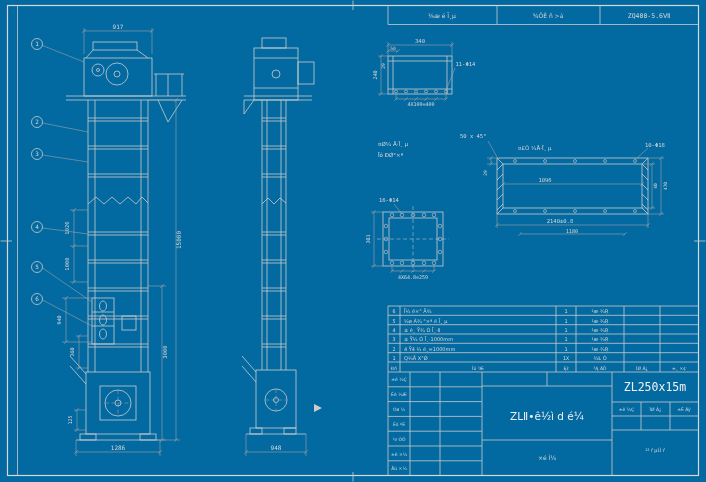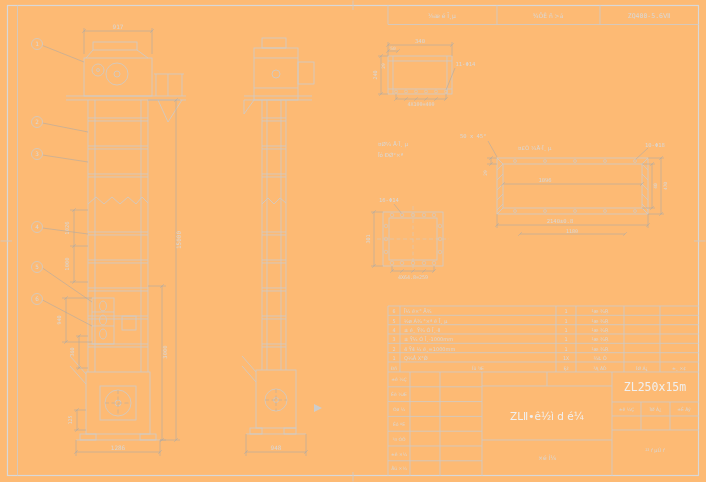--- a/index.html
+++ b/index.html
@@ -1,16 +1,16 @@
 <!DOCTYPE html>
 <html><head>
 <meta charset="utf-8">
 <style>
   html,body{margin:0;padding:0;background:#000;}
-  .stage{position:relative;width:706px;height:482px;background:#fdba74;overflow:hidden;}
+  .stage{position:relative;width:706px;height:482px;background:#0369a1;overflow:hidden;}
   svg{display:block;}
   .ln{stroke:#cccccc;stroke-width:0.8;fill:none;}
   .lnb{stroke:#d8d8d8;stroke-width:1.2;fill:none;}
   .dim{stroke:#a8a8a8;stroke-width:0.55;fill:none;}
   .dash{stroke-dasharray:4 2.5;stroke-width:0.5;}
   .hole{stroke:#cccccc;stroke-width:0.6;fill:none;}
   .fillw{fill:#cccccc;stroke:none;}
   text{fill:#d8d8d8;font-family:"DejaVu Sans",sans-serif;}
   .mono{font-family:"DejaVu Sans Mono",monospace;}
   .mid{text-anchor:middle;}

